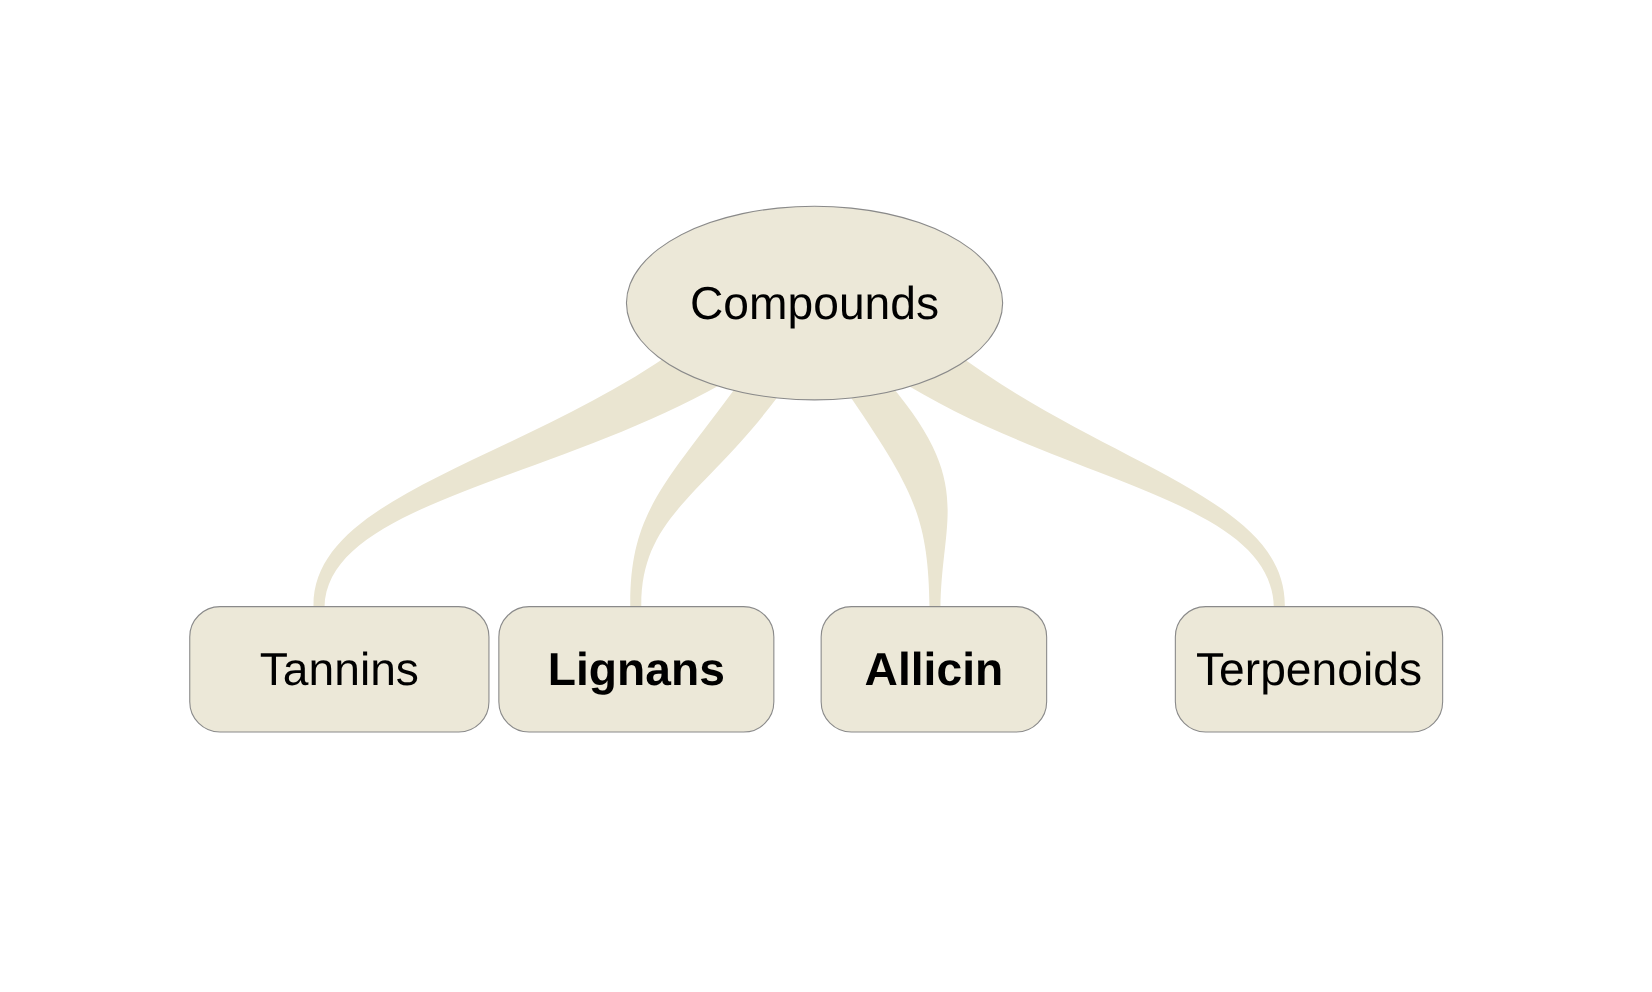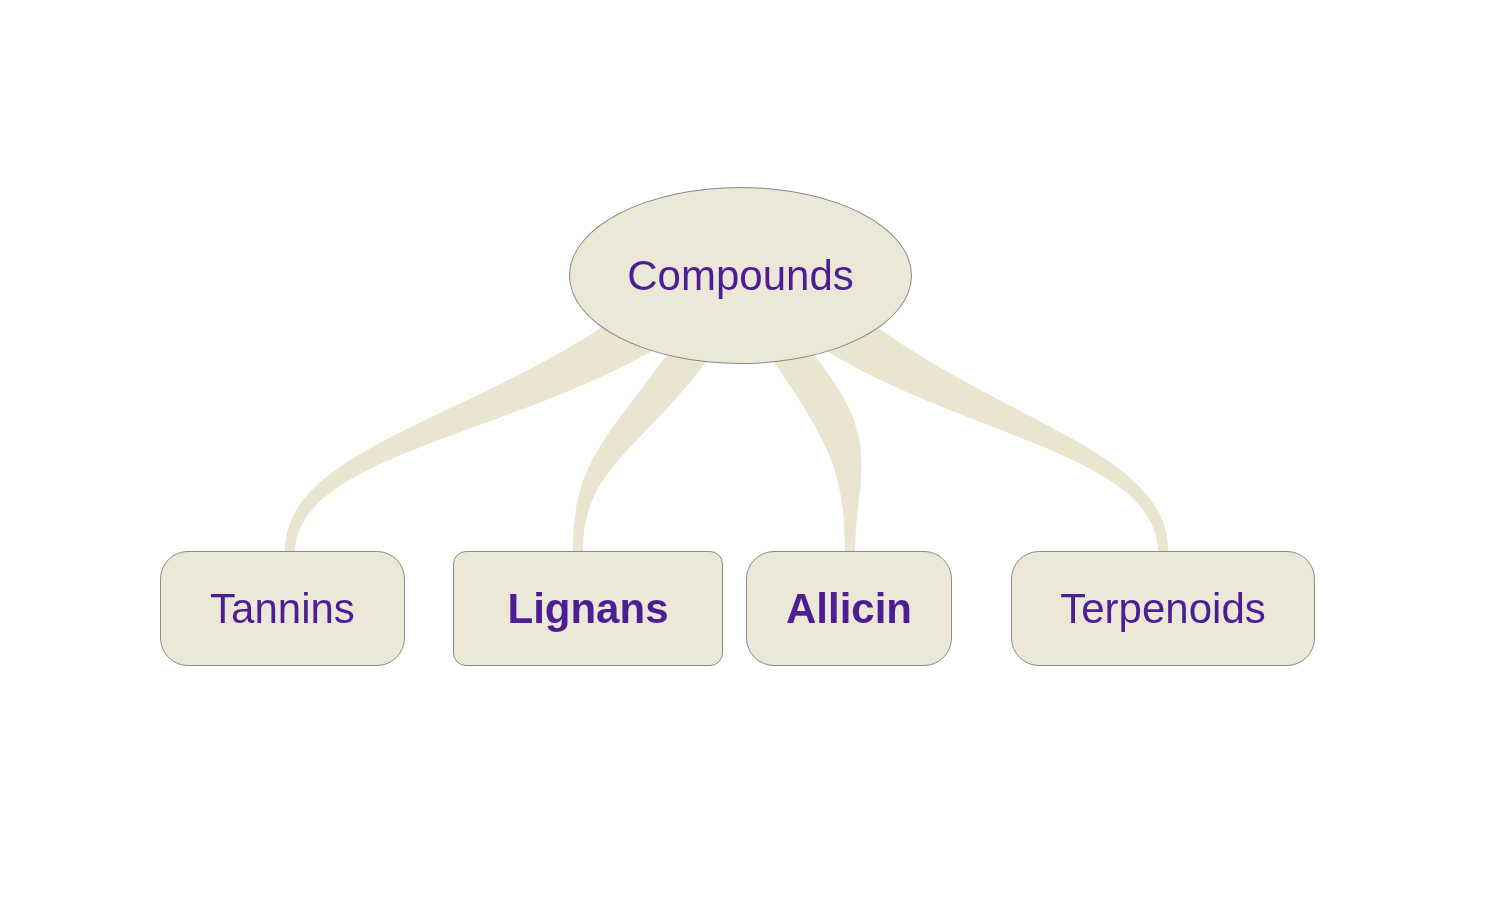--- a/index.html
+++ b/index.html
@@ -25,40 +25,40 @@
   .node {
     position: absolute;
     box-sizing: border-box;
     background: #ece8d8;
     border: 1.4px solid #8a8a8a;
     display: flex;
     align-items: center;
     justify-content: center;
     font-size: 42px;
     font-weight: 400;
-    color: #4c1d95;
+    color: #000000;
     letter-spacing: 0px;
     white-space: nowrap;
   }
   .node.ellipse {
     left: 569px;
     top: 187px;
     width: 343px;
     height: 177px;
     border-radius: 50%;
   }
   .node.box {
     top: 551px;
     height: 115px;
     border-radius: 28px;
   }
-  #node-tannins    { left: 160px;  width: 245px; }
-  #node-lignans    { left: 453px;  width: 270px; border-radius: 13px; }
+  #node-tannins    { left: 172px;  width: 273px; }
+  #node-lignans    { left: 453px;  width: 251px; }
   #node-allicin    { left: 746px;  width: 206px; }
-  #node-terpenoids { left: 1011px; width: 304px; }
+  #node-terpenoids { left: 1068px; width: 244px; }
   .node.bold { font-weight: 700; }
   .edge { fill: #eae5d1; stroke: none; }
 </style>
 </head>
 <body>
 
 <div id="stage">
 
   <svg id="edge-layer" viewBox="0 0 1502 902" xmlns="http://www.w3.org/2000/svg">
     <path class="edge" d="M 615,318 C 470,420 283,450 285,552 L 295,552 C 297,455 512,436 668,342 Z"></path>

